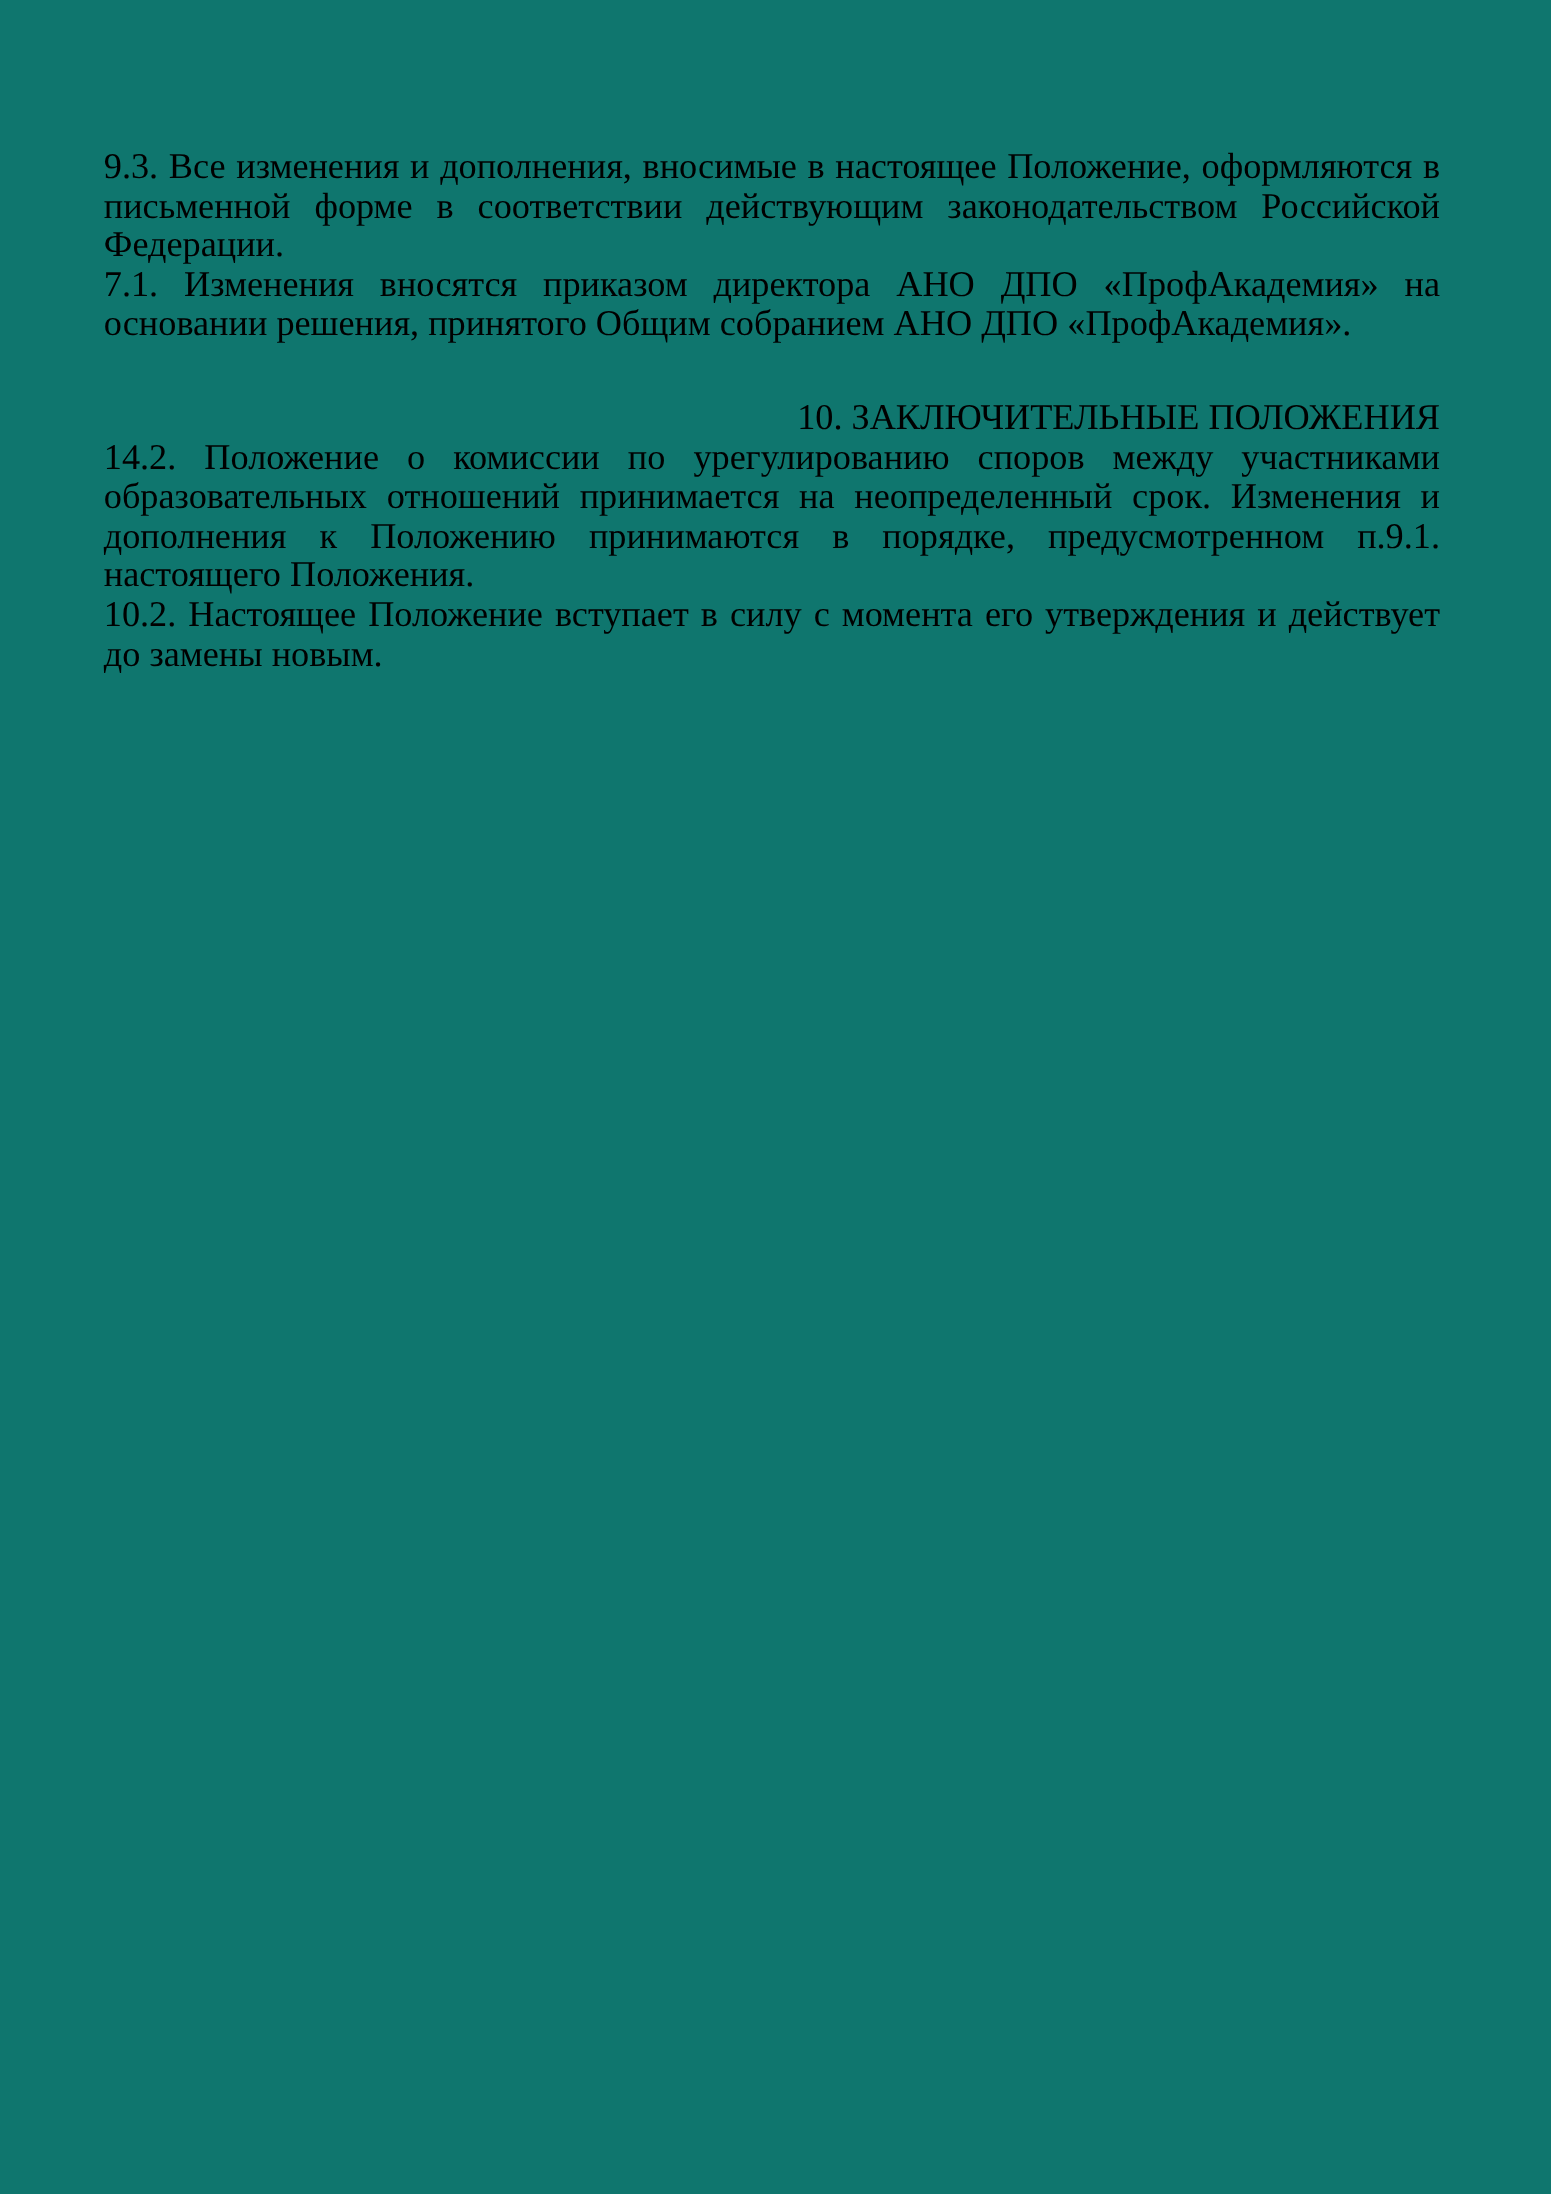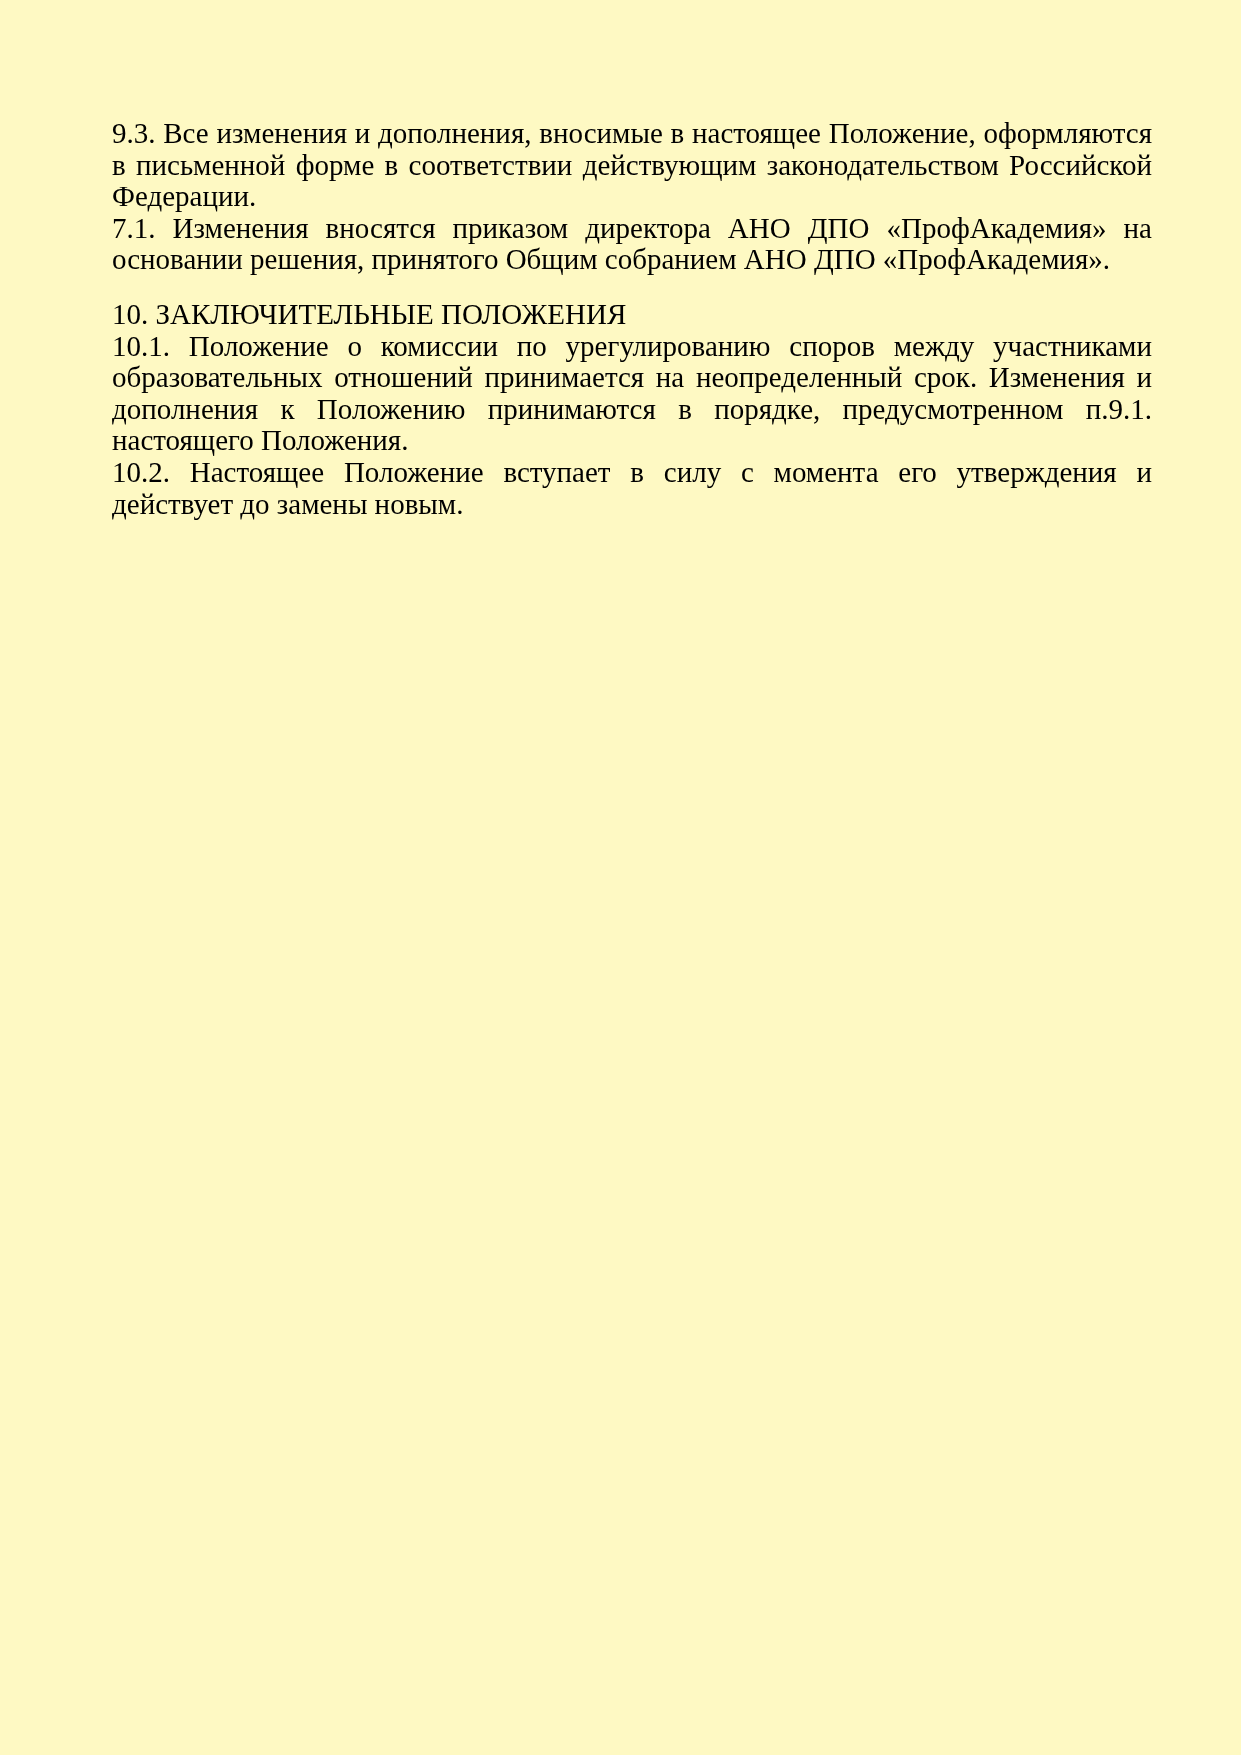--- a/index.html
+++ b/index.html
@@ -5,51 +5,51 @@
   html, body {
     margin: 0;
     padding: 0;
     background: #ffffff;
   }
   .page {
     position: relative;
     width: 1241px;
     height: 1755px;
     box-sizing: border-box;
-    background: #fef9c3;
+    background: #0f766e;
     color: #000000;
-    padding: 118px 89px 0 112px;
+    padding: 118px 89px 0 83px;
     font-family: "Liberation Serif", "DejaVu Serif", serif;
     font-size: 29px;
     line-height: 31.6px;
     overflow: hidden;
   }
   .para {
     margin: 0;
     text-align: justify;
     text-justify: inter-word;
     hyphens: none;
   }
   .section-heading {
-    margin: 23px 0 0 0;
+    margin: 43px 0 0 0;
     font-weight: normal;
     font-size: 29px;
     line-height: 31.6px;
-    text-align: left;
+    text-align: right;
   }
 </style>
 </head>
 <body>
 
 <div class="page">
 
   <p class="para">9.3. Все изменения и дополнения, вносимые в настоящее Положение, оформляются в письменной форме в соответствии действующим законодательством Российской Федерации.</p>
 
   <p class="para">7.1. Изменения вносятся приказом директора АНО ДПО «ПрофАкадемия» на основании решения, принятого Общим собранием АНО ДПО «ПрофАкадемия».</p>
 
   <h2 class="section-heading">10. ЗАКЛЮЧИТЕЛЬНЫЕ ПОЛОЖЕНИЯ</h2>
 
-  <p class="para">10.1. Положение о комиссии по урегулированию споров между участниками образовательных отношений принимается на неопределенный срок. Изменения и дополнения к Положению принимаются в порядке, предусмотренном п.9.1. настоящего Положения.</p>
+  <p class="para">14.2. Положение о комиссии по урегулированию споров между участниками образовательных отношений принимается на неопределенный срок. Изменения и дополнения к Положению принимаются в порядке, предусмотренном п.9.1. настоящего Положения.</p>
 
   <p class="para">10.2. Настоящее Положение вступает в силу с момента его утверждения и действует до замены новым.</p>
 
 
 </div>
 
 </body></html>

